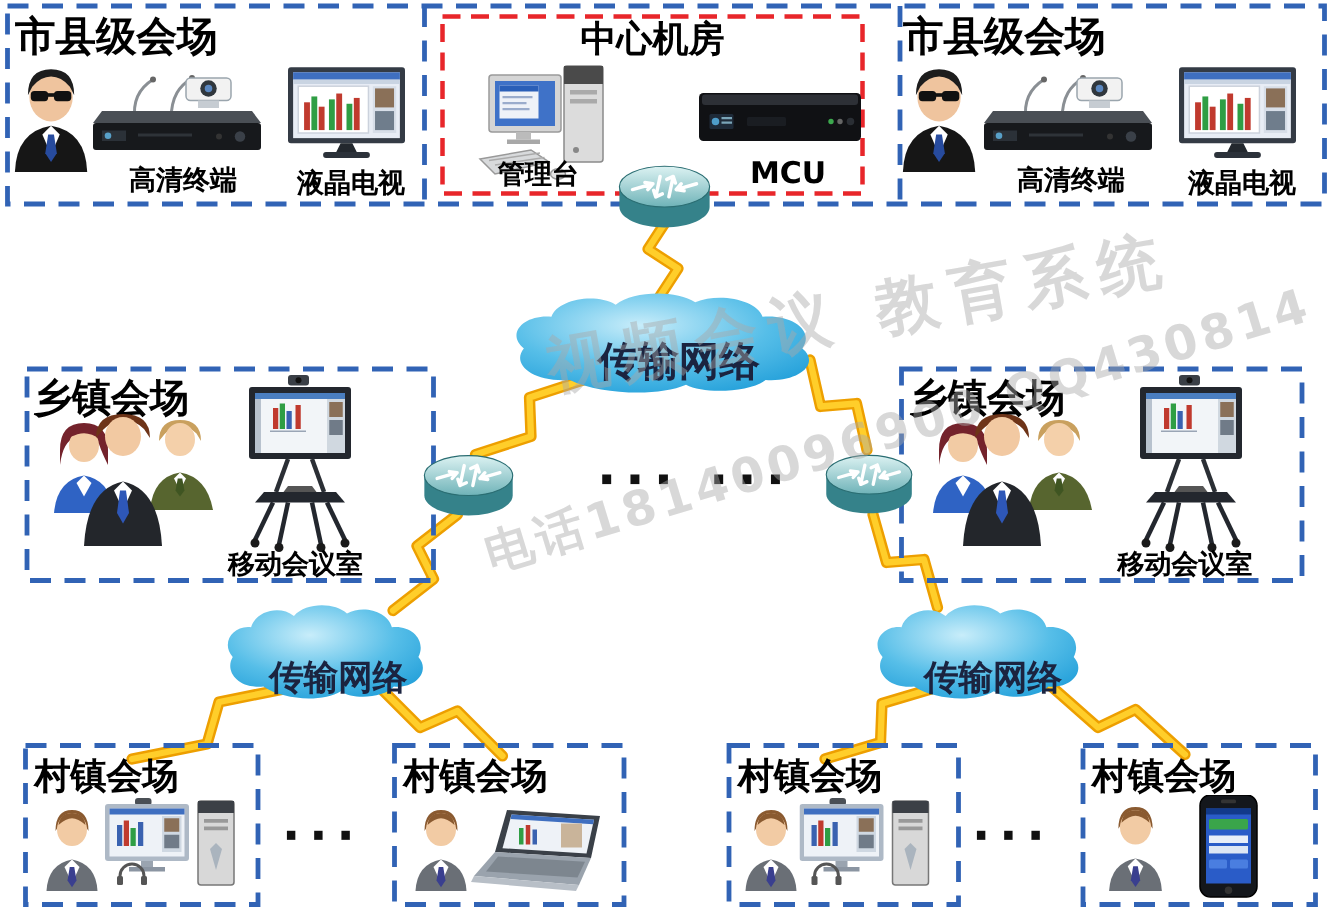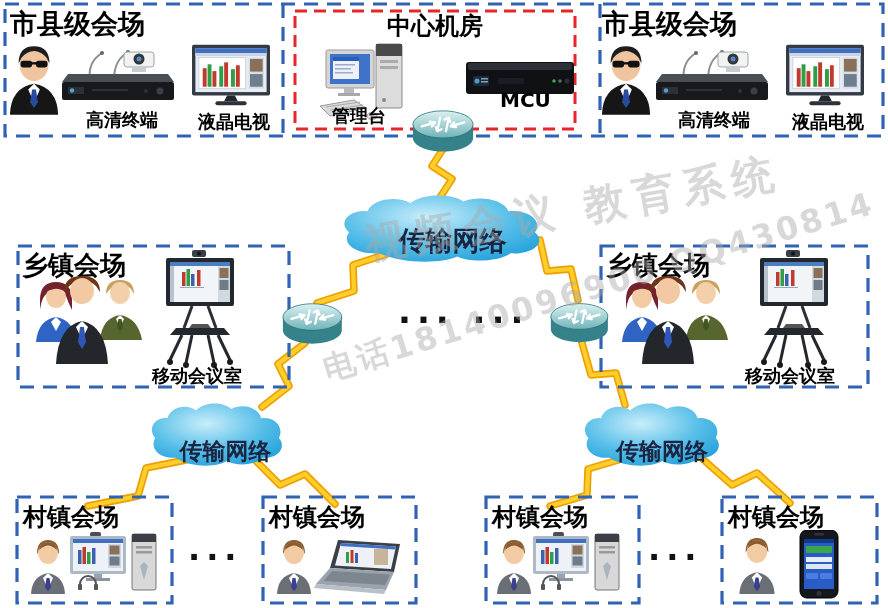--- a/index.html
+++ b/index.html
@@ -184,21 +184,21 @@
         <rect x="7" y="16" width="16" height="10" rx="1" fill="#1e2a38"></rect>
         <circle cx="11" cy="21" r="2.5" fill="#4e9cc8"></circle>
         <rect x="15" y="18" width="7" height="1.5" fill="#7aa5b8"></rect>
         <rect x="15" y="21" width="7" height="1.5" fill="#7aa5b8"></rect>
         <rect x="32" y="18" width="26" height="6" rx="1" fill="#1a1d22"></rect>
         <circle cx="88" cy="21" r="1.8" fill="#3ca84e"></circle>
         <circle cx="94" cy="21" r="1.8" fill="#666"></circle>
         <circle cx="101" cy="21" r="2.5" fill="#2a2e34"></circle>
       </svg></div>
   <div class="t" style="left:332px;top:104px;font-size:18px;">管理台</div>
-  <div class="t" style="left:500px;top:88px;font-size:20px;">MCU</div>
+  <div class="t" style="left:500px;top:103px;font-size:20px;">MCU</div>
 
   <div class="t" style="left:602px;top:6px;font-size:27px;">市县级会场</div>
   <div class="ic" style="left:600px;top:42px;width:54px;height:74px;"><svg viewBox="0 0 56 74" width="100%" height="100%">
         <ellipse cx="27" cy="22" rx="15" ry="17" fill="#efc49e"></ellipse>
         <path d="M11,21 Q11,3 27,3 Q43,3 43,21 L40,15 Q34,8 27,8 Q20,8 14,15 Z" fill="#1d1d1d"></path>
         <rect x="13" y="18" width="12" height="7" rx="2.5" fill="#111"></rect>
         <rect x="29" y="18" width="12" height="7" rx="2.5" fill="#111"></rect>
         <rect x="23" y="19.5" width="8" height="2.5" fill="#111"></rect>
         <path d="M2,74 Q3,46 27,42 Q51,46 52,74 Z" fill="#161616"></path>
         <path d="M27,42 L21,48 L27,62 L33,48 Z" fill="#fff"></path>

